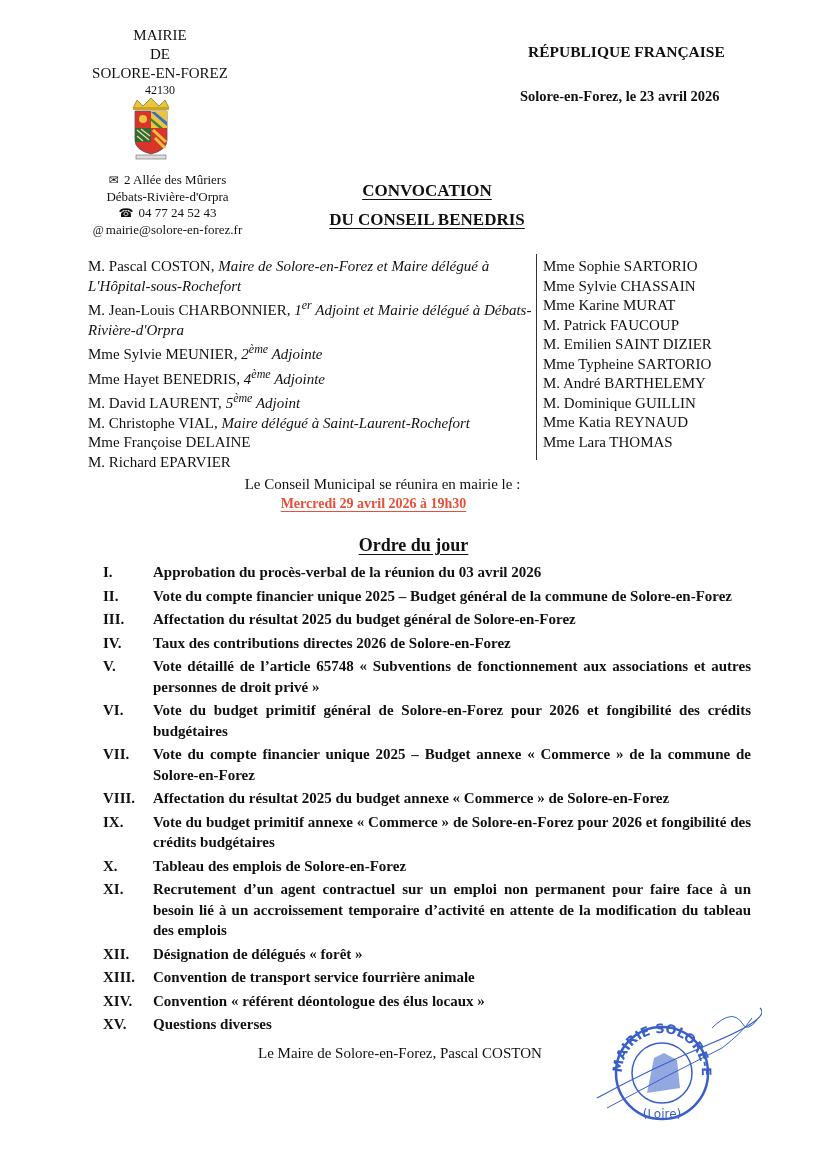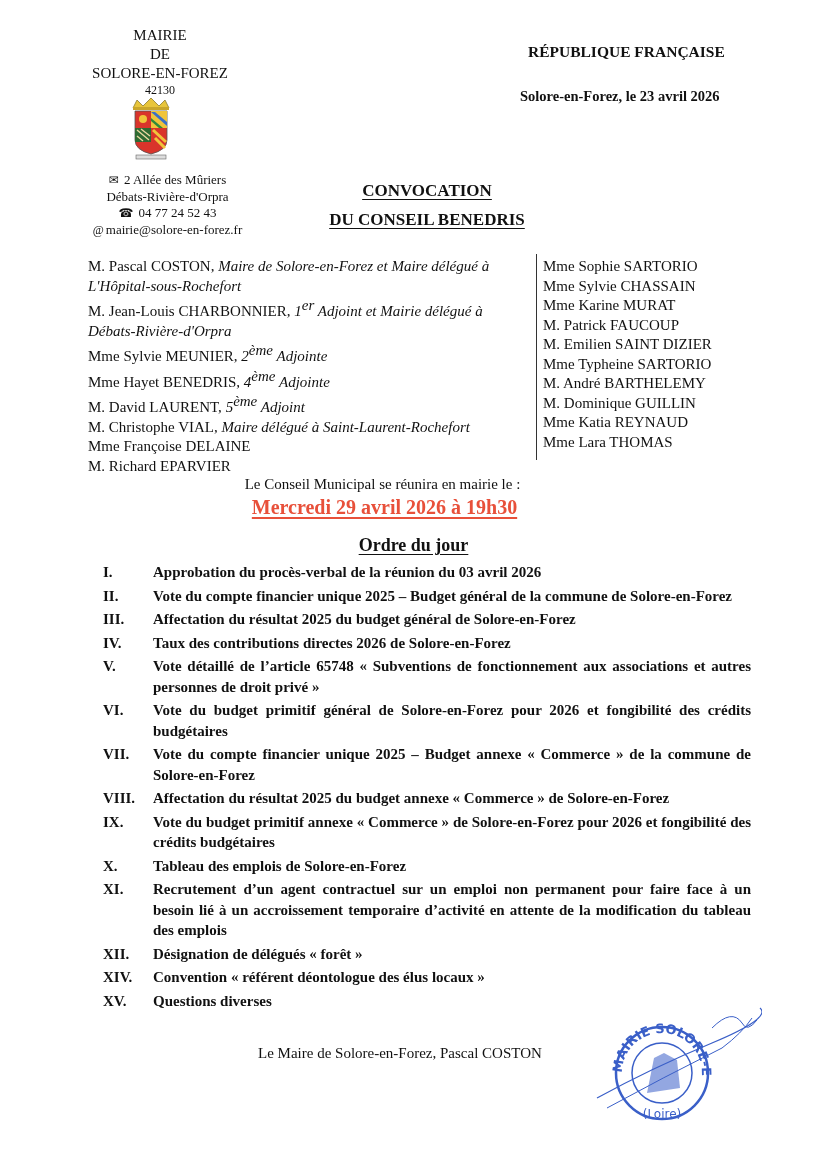--- a/index.html
+++ b/index.html
@@ -25,28 +25,28 @@
     left: 292px; width: 270px; text-align: center; font-weight: bold;
     font-size: 17px; text-decoration: underline; text-underline-offset: 3px;
   }
   .title1 { top: 181px; }
   .title2 { top: 210px; }
   .members-left {
     left: 88px; top: 257px; width: 445px;
     font-size: 15px; line-height: 19.5px;
   }
   .members-left i { font-style: italic; }
-  .members-left sup { font-size: 15px; font-style: italic; }
+  .members-left sup { font-size: 12px; font-style: italic; }
   .vline { left: 536px; top: 254px; width: 1px; height: 206px; background: #333; }
   .members-right { left: 543px; top: 257px; font-size: 15px; line-height: 19.5px; }
   .reunira { left: 0; width: 765px; top: 476px; text-align: center; font-size: 15px; }
   .date-red {
     left: 0; width: 747px; top: 496px; text-align: center;
-    font-size: 20px; font-weight: bold; color: #e8503a;
-    text-decoration: underline; text-underline-offset: 3px; padding-left: 11px;
+    font-size: 14px; font-weight: bold; color: #e8503a;
+    text-decoration: underline; text-underline-offset: 3px;
   }
   .ordre-title {
     left: 0; width: 827px; top: 535px; text-align: center;
     font-size: 18px; font-weight: bold; text-decoration: underline;
     text-underline-offset: 3px;
   }
   .agenda {
     left: 103px; top: 562px; width: 648px;
     font-weight: bold; font-size: 15px; line-height: 20.5px;
     font-family: "Liberation Serif", serif;
@@ -193,20 +193,24 @@
       <span class="num">X.</span>
       <span class="txt">Tableau des emplois de Solore-en-Forez</span>
     </div>
   <div class="agenda-item">
       <span class="num">XI.</span>
       <span class="txt">Recrutement d’un agent contractuel sur un emploi non permanent pour faire face à un besoin lié à un accroissement temporaire d’activité en attente de la modification du tableau des emplois</span>
     </div>
   <div class="agenda-item">
       <span class="num">XII.</span>
       <span class="txt">Désignation de délégués « forêt »</span>
+    </div>
+  <div class="agenda-item">
+      <span class="num">XIII.</span>
+      <span class="txt">Convention de transport service fourrière animale</span>
     </div>
   <div class="agenda-item">
       <span class="num">XIV.</span>
       <span class="txt">Convention « référent déontologue des élus locaux »</span>
     </div>
   <div class="agenda-item">
       <span class="num">XV.</span>
       <span class="txt">Questions diverses</span>
     </div>
 </div>

